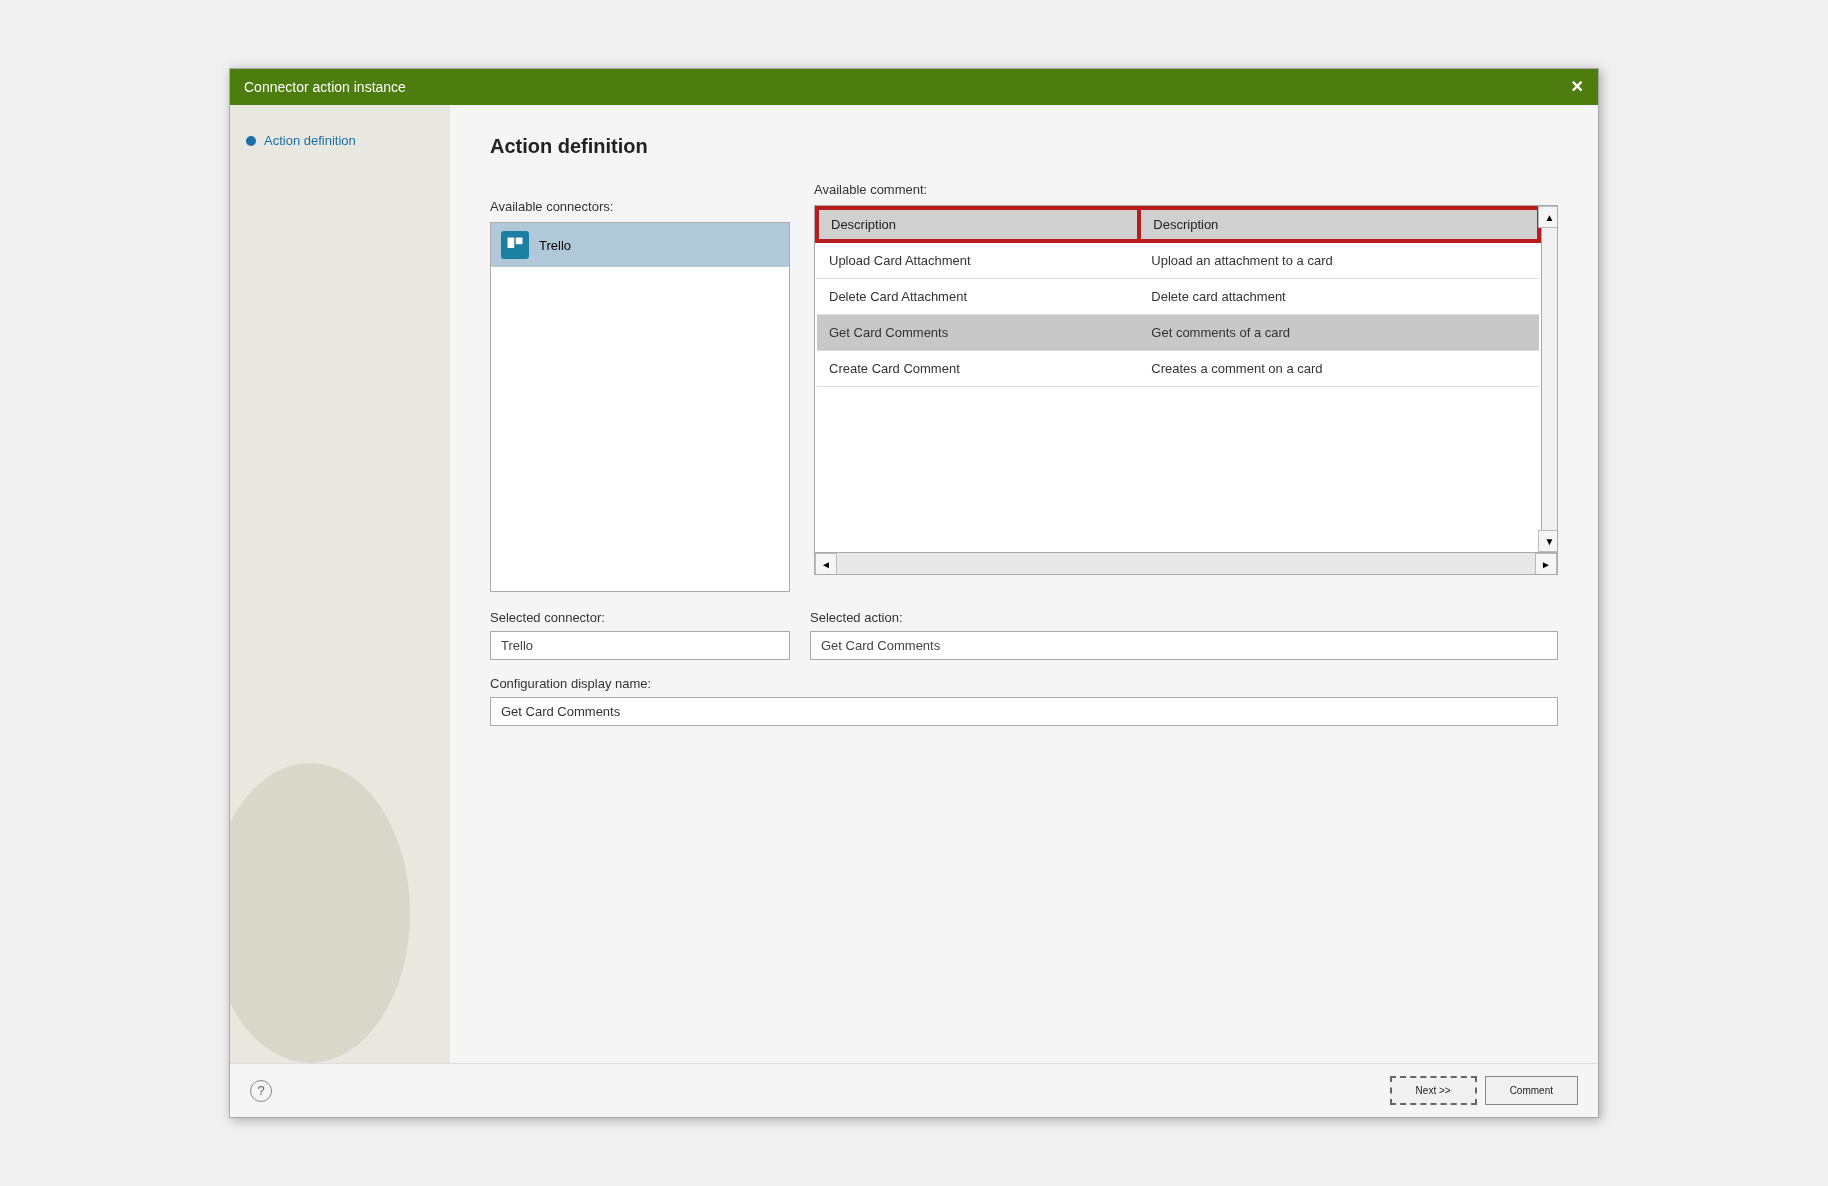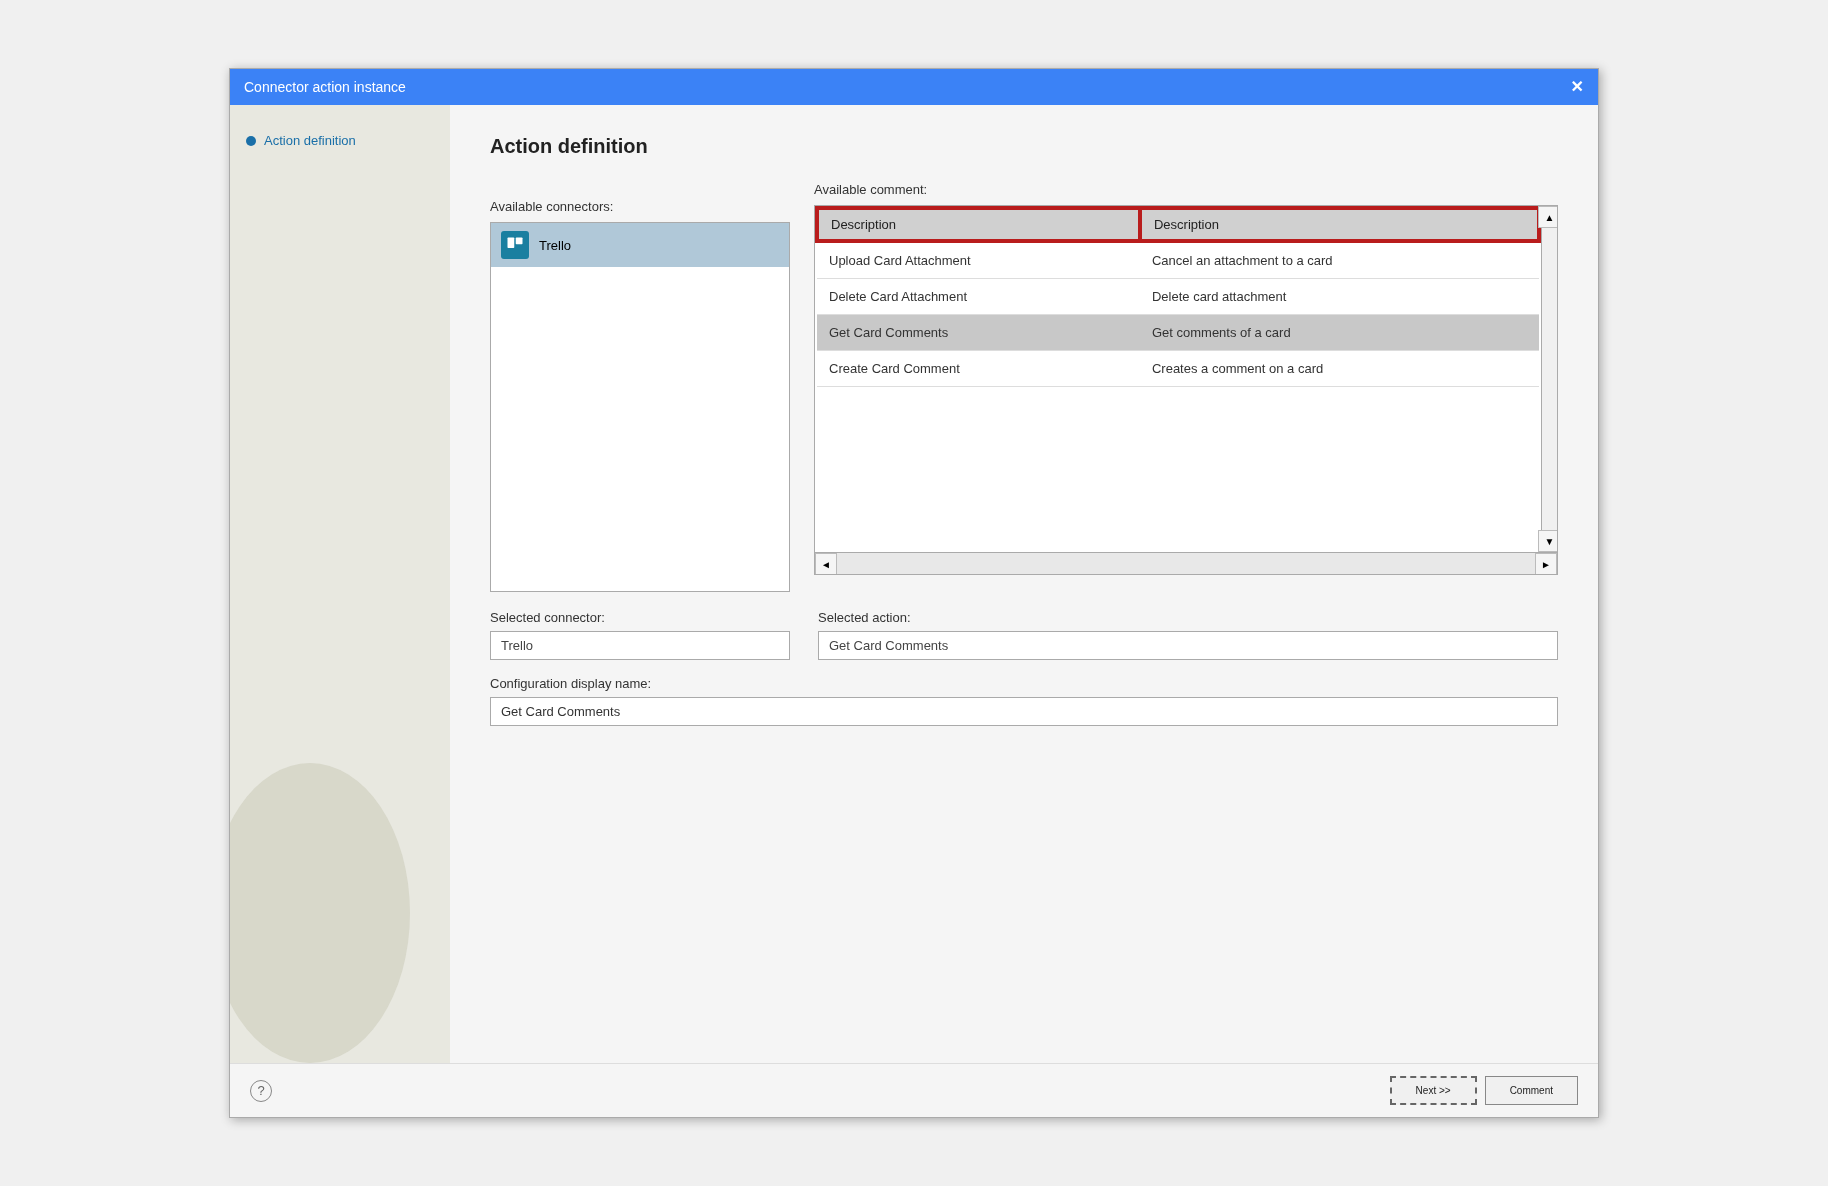--- a/index.html
+++ b/index.html
@@ -17,21 +17,21 @@
     .dialog {
       width: 1370px;
       height: 1050px;
       background: #f5f5f5;
       border: 1px solid #aaa;
       box-shadow: 2px 2px 10px rgba(0,0,0,0.3);
       display: flex;
       flex-direction: column;
     }
     .title-bar {
-      background: #3b82f6;
+      background: #4d7c0f;
       color: white;
       padding: 10px 14px;
       display: flex;
       justify-content: space-between;
       align-items: center;
       font-size: 14px;
       font-weight: normal;
       flex-shrink: 0;
     }
     .title-bar-close {
@@ -217,21 +217,21 @@
       border: 1px solid #bbb;
       background: #f5f5f5;
       cursor: pointer;
       display: flex;
       align-items: center;
       justify-content: center;
       font-size: 10px;
     }
     .selected-row {
       display: flex;
-      gap: 28px;
+      gap: 20px;
       margin-bottom: 16px;
     }
     .selected-field-group {
       display: flex;
       flex-direction: column;
     }
     .selected-field-group.left {
       width: 300px;
       flex-shrink: 0;
     }
@@ -352,21 +352,21 @@
                 <table class="actions-table">
                   <thead>
                     <tr>
                       <th>Description</th>
                       <th>Description</th>
                     </tr>
                   </thead>
                   <tbody id="actions-tbody">
                       <tr>
       <td>Upload Card Attachment</td>
-      <td>Cancel an attachment to a card</td>
+      <td>Upload an attachment to a card</td>
     </tr>
                       <tr>
       <td>Delete Card Attachment</td>
       <td>Delete card attachment</td>
     </tr>
                       <tr class="selected">
       <td>Get Card Comments</td>
       <td>Get comments of a card</td>
     </tr>
                       <tr>

